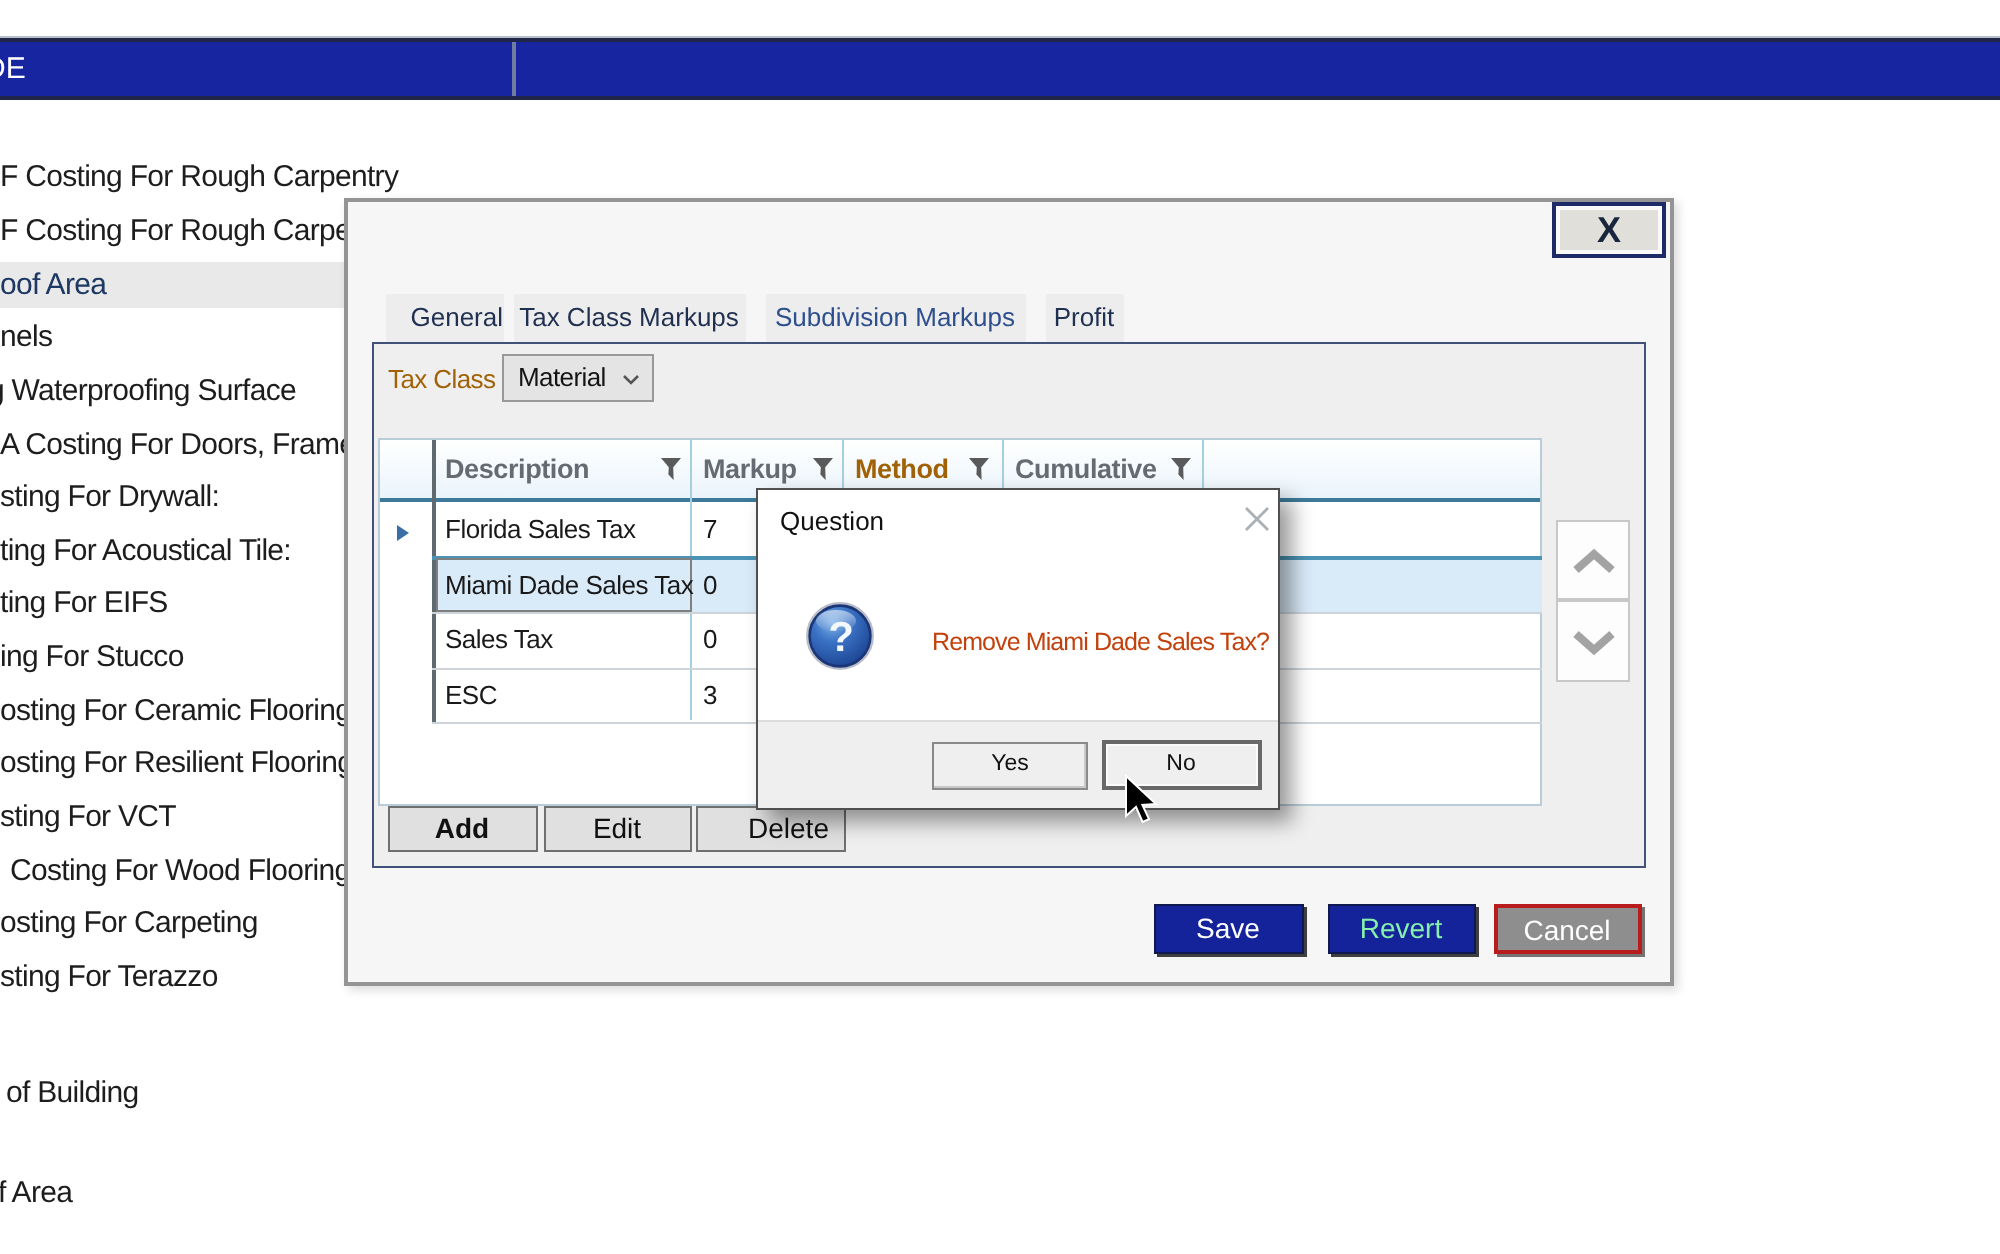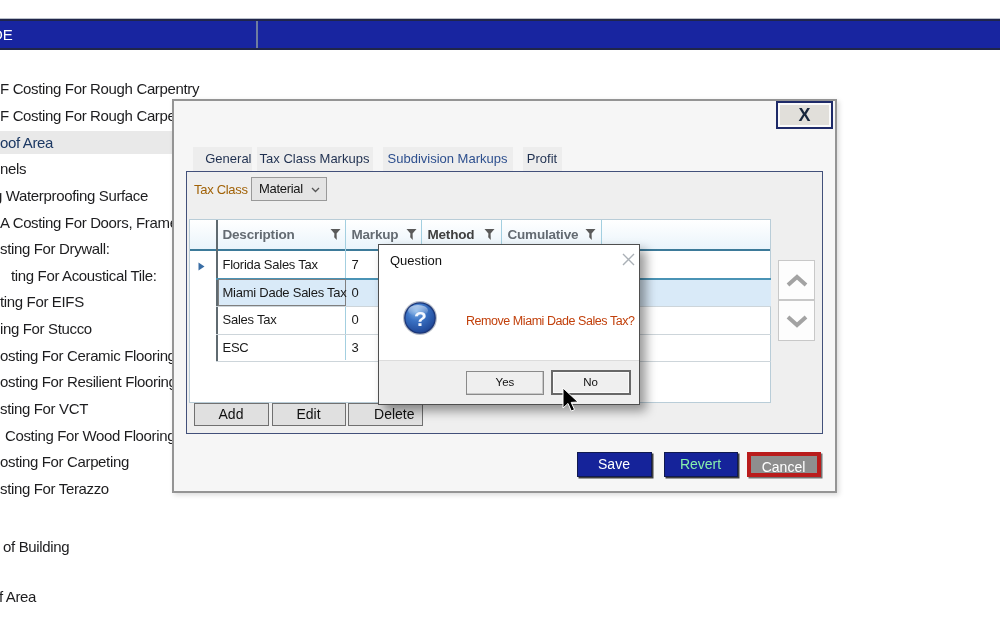--- a/index.html
+++ b/index.html
@@ -17,21 +17,21 @@
 <div class="abs" style="left:-8px;top:26.5px;width:60px;height:16px;line-height:16px;color:#fff;font-size:15px;">DE</div>
 
 <div class="abs" style="left:0;top:131px;width:172px;height:22.5px;background:#e9e9e9;"></div>
 <div class="li" style="left:0;top:76px;">F Costing For Rough Carpentry</div>
 <div class="li" style="left:0;top:102.5px;">F Costing For Rough Carpentry</div>
 <div class="li" style="left:0;top:129.5px;color:#1c3863;">oof Area</div>
 <div class="li" style="left:0;top:156px;">nels</div>
 <div class="li" style="left:-6px;top:182.5px;">g Waterproofing Surface</div>
 <div class="li" style="left:0;top:209.5px;">A Costing For Doors, Frames</div>
 <div class="li" style="left:0;top:236px;">sting For Drywall:</div>
-<div class="li" style="left:0;top:262.5px;margin-left:11px;">ting For Acoustical Tile:</div>
+<div class="li" style="left:0;top:262.5px;">ting For Acoustical Tile:</div>
 <div class="li" style="left:0;top:289px;">ting For EIFS</div>
 <div class="li" style="left:0;top:315.5px;">ing For Stucco</div>
 <div class="li" style="left:0;top:342.5px;">osting For Ceramic Flooring</div>
 <div class="li" style="left:0;top:369px;">osting For Resilient Flooring</div>
 <div class="li" style="left:0;top:396px;">sting For VCT</div>
 <div class="li" style="left:5px;top:422.5px;">Costing For Wood Flooring</div>
 <div class="li" style="left:0;top:449px;">osting For Carpeting</div>
 <div class="li" style="left:0;top:475.5px;">sting For Terazzo</div>
 <div class="li" style="left:3px;top:534px;">of Building</div>
 <div class="li" style="left:-9px;top:583.5px;">of Area</div>
@@ -51,21 +51,21 @@
       <svg width="9" height="6" style="position:absolute;right:6px;top:9px;" viewBox="0 0 9 6">
           <path d="M1 1 L4.5 4.5 L8 1" stroke="#555" stroke-width="1.3" fill="none"></path>
         </svg>
     </div>
 
     <div class="abs" id="grid" style="left:2px;top:35px;width:582px;height:184px;background:#fff;border:1px solid #b9cdd8;box-sizing:border-box;margin-top:12px;">
 
       <div class="abs" style="left:0;top:0;width:580px;height:29px;background:linear-gradient(#ffffff,#eaf4fb);border-bottom:2px solid #3d7a99;box-sizing:content-box;"></div>
       <div class="abs" style="left:32.5px;top:6px;height:18px;line-height:18px;font-size:13.5px;font-weight:bold;letter-spacing:-0.2px;color:#646b72;">Description</div>
       <div class="abs" style="left:161.5px;top:6px;height:18px;line-height:18px;font-size:13.5px;font-weight:bold;letter-spacing:-0.2px;color:#646b72;">Markup</div>
-      <div class="abs" style="left:237.5px;top:6px;height:18px;line-height:18px;font-size:13.5px;font-weight:bold;letter-spacing:-0.2px;color:#404040;">Method</div>
+      <div class="abs" style="left:237.5px;top:6px;height:18px;line-height:18px;font-size:13.5px;font-weight:bold;letter-spacing:-0.2px;color:#a16207;">Method</div>
       <div class="abs" style="left:317.5px;top:6px;height:18px;line-height:18px;font-size:13.5px;font-weight:bold;letter-spacing:-0.2px;color:#646b72;">Cumulative</div>
       <svg class="abs" style="left:140px;top:8px;" width="11" height="13" viewBox="0 0 11 13">
           <path d="M0.5 1 H10.5 L6.6 5.6 L6.8 12 L4.2 9.2 L4.4 5.6 Z" fill="#5a5a5a"></path>
         </svg>
       <svg class="abs" style="left:216px;top:8px;" width="11" height="13" viewBox="0 0 11 13">
           <path d="M0.5 1 H10.5 L6.6 5.6 L6.8 12 L4.2 9.2 L4.4 5.6 Z" fill="#5a5a5a"></path>
         </svg>
       <svg class="abs" style="left:294px;top:8px;" width="11" height="13" viewBox="0 0 11 13">
           <path d="M0.5 1 H10.5 L6.6 5.6 L6.8 12 L4.2 9.2 L4.4 5.6 Z" fill="#5a5a5a"></path>
         </svg>
@@ -102,28 +102,28 @@
       <svg width="24" height="14" viewBox="0 0 24 14" style="position:absolute;left:6px;top:13px;">
           <path d="M3 11 L12 3 L21 11" stroke="#a3a3a3" stroke-width="4" fill="none"></path>
         </svg>
     </div>
     <div class="abs" style="left:590.5px;top:128px;width:37.5px;height:40.5px;background:#fdfdfd;border:1px solid #c8c8c8;box-sizing:border-box;">
       <svg width="24" height="14" viewBox="0 0 24 14" style="position:absolute;left:6px;top:13px;">
           <path d="M3 3 L12 11 L21 3" stroke="#a3a3a3" stroke-width="4" fill="none"></path>
         </svg>
     </div>
 
-    <div class="btn" style="left:6.5px;top:230.5px;width:75px;height:23px;line-height:21px;">Add</div>
+    <div class="btn" style="left:6.5px;top:230.5px;width:75px;height:23px;line-height:21px;font-weight:bold;">Add</div>
     <div class="btn" style="left:84.5px;top:230.5px;width:74px;height:23px;line-height:21px;">Edit</div>
     <div class="btn" style="left:161px;top:230.5px;width:74.5px;height:23px;line-height:21px;padding-left:18px;">Delete</div>
   </div>
 
   <div class="abs" style="left:402.5px;top:351px;width:75px;height:24.5px;background:#15239a;border:1px solid #10194f;box-sizing:border-box;color:#fff;font-size:14px;text-align:center;line-height:22px;box-shadow:1.5px 1.5px 0 rgba(30,30,30,0.85);">Save</div>
   <div class="abs" style="left:489.5px;top:351px;width:74px;height:24.5px;background:#15239a;border:1px solid #10194f;box-sizing:border-box;color:#86efac;font-size:14px;text-align:center;line-height:22px;box-shadow:1.5px 1.5px 0 rgba(30,30,30,0.85);">Revert</div>
-  <div class="abs" style="left:572.5px;top:351px;width:74px;height:24.5px;background:#8e8e8e;border:4px solid #b91c1c;box-sizing:border-box;color:#fff;font-size:14px;text-align:center;line-height:22px;box-shadow:1.5px 1.5px 0 rgba(30,30,30,0.6);">Cancel</div>
+  <div class="abs" style="left:572.5px;top:351px;width:74px;height:24.5px;background:#8e8e8e;border:2px solid #b91c1c;box-sizing:border-box;color:#fff;font-size:14px;text-align:center;line-height:22px;box-shadow:1.5px 1.5px 0 rgba(30,30,30,0.6);">Cancel</div>
 </div>
 
 <div class="abs" id="qdlg" style="left:377.5px;top:243.5px;width:262px;height:161px;background:#fff;border:1px solid #4f4f4f;box-sizing:border-box;box-shadow:6px 6px 10px rgba(0,0,0,0.4);">
   <div class="abs" style="left:11.5px;top:8px;height:16px;line-height:16px;font-size:13px;color:#111;">Question</div>
   <svg class="abs" style="left:243px;top:8px;" width="13" height="13" viewBox="0 0 13 13">
       <path d="M1 1 L12 12 M12 1 L1 12" stroke="#aab0b6" stroke-width="1.4"></path>
     </svg>
   <svg class="abs" style="left:24px;top:56px;" width="34" height="34" viewBox="0 0 34 34">
     <defs>
       <radialGradient id="qg" cx="38%" cy="28%" r="80%">

